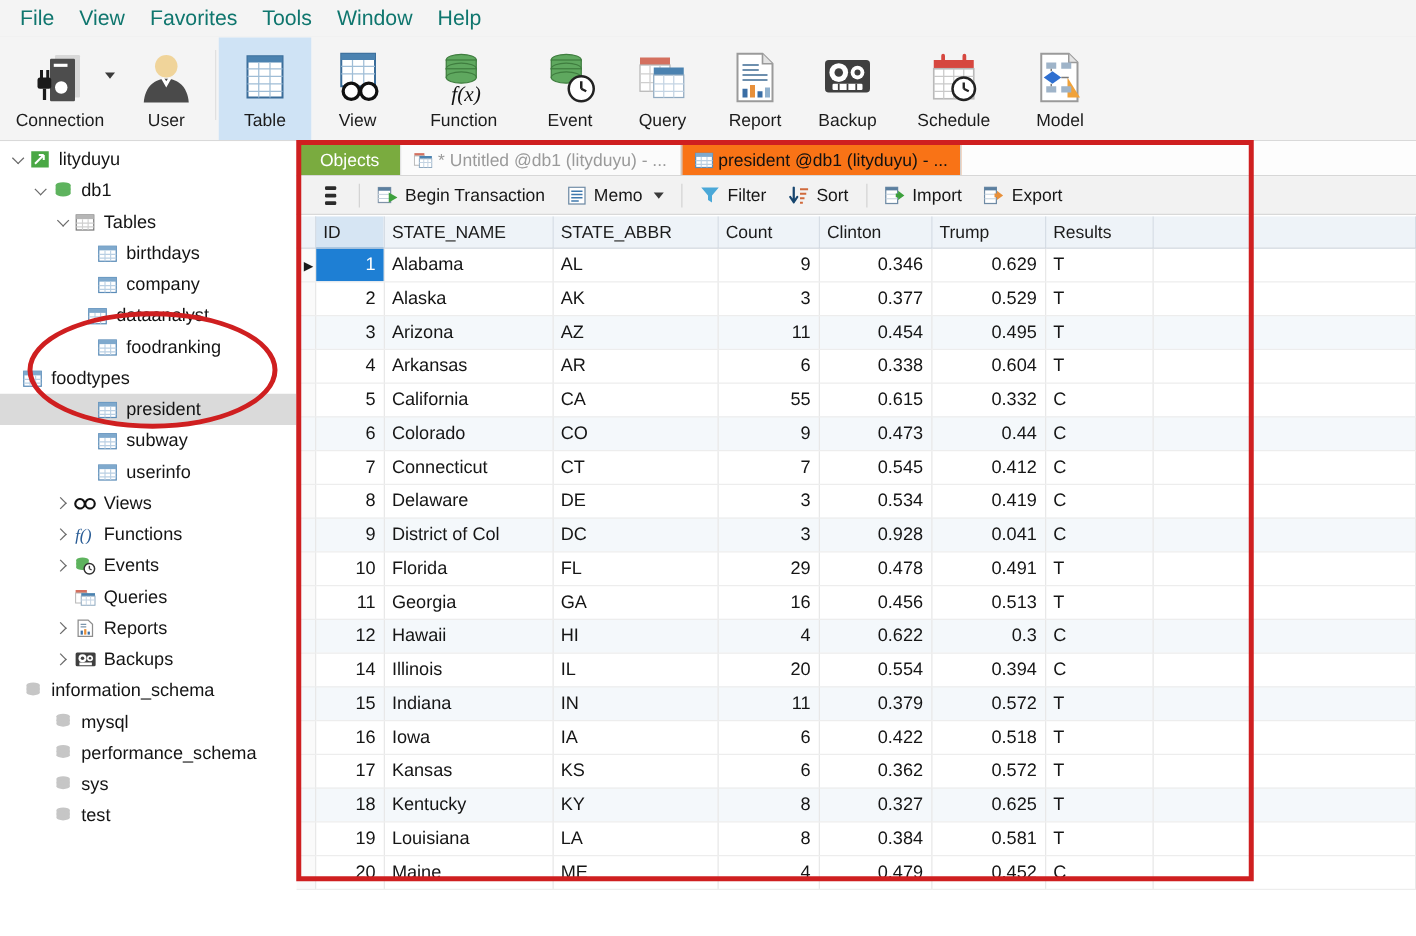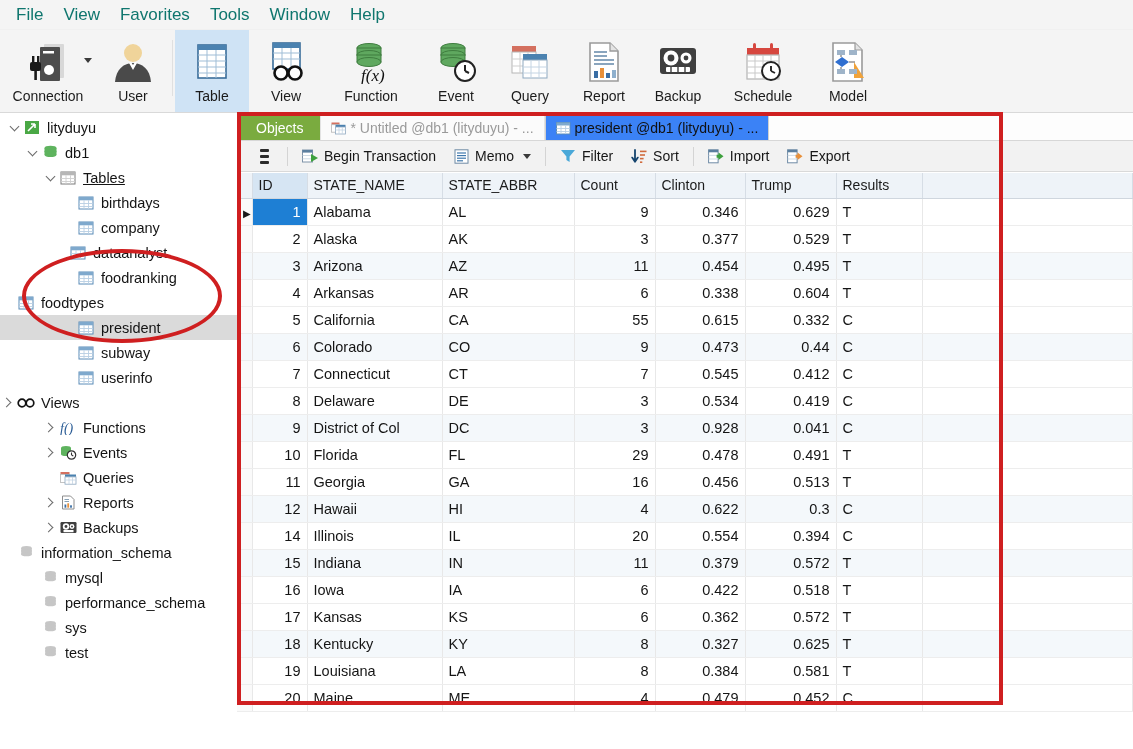--- a/index.html
+++ b/index.html
@@ -91,21 +91,21 @@
 
   #tabstrip { height:28px; display:flex; align-items:flex-end;
       background:#fdfdfd; border-bottom:1px solid #d7d7d7; padding-left:2px; }
   .tab {
     height:26px; display:flex; align-items:center; gap:5px;
     padding:0 10px; font-size:14px; cursor:default; white-space:nowrap;
     border:1px solid transparent; border-bottom:none;
   }
   .tab.objects { background:#7aab3f; color:#fff; font-weight:400; padding:0 16px; height:26px; }
   .tab.inactive { background:#fbfbfb; color:#9a9a9a; border-color:#e3e3e3; }
-  .tab.active { background:#3b82f6; color:#111; border-color:#d0d0d0; }
+  .tab.active { background:#f97316; color:#111; border-color:#d0d0d0; }
   .tabico { width:14px;height:12px;flex:0 0 14px; }
 
   #grid-toolbar {
     height:31px; display:flex; align-items:center;
     background:#f2f2f2; border-bottom:1px solid #d9d9d9;
     padding-left:10px; gap:0;
   }
   .tb-item { display:flex; align-items:center; gap:6px; padding:0 9px; height:31px;
      font-size:14px; color:#161616; cursor:default; white-space:nowrap; }
   .tb-div { width:1px; height:19px; background:#d4d4d4; margin:0 5px; }
@@ -378,21 +378,21 @@
                   <ellipse cx="7.5" cy="3" rx="6" ry="2.3"></ellipse>
                   <rect x="1.5" y="3" width="12" height="3.4"></rect>
                   <ellipse cx="7.5" cy="6.4" rx="6" ry="2.3"></ellipse>
                   <rect x="1.5" y="6.4" width="12" height="3.4"></rect>
                   <ellipse cx="7.5" cy="9.8" rx="6" ry="2.3"></ellipse>
                 </g>
               </svg>
             </span>
             <span class="tlabel">db1</span>
           </div>
-          <div class="tnode" style="padding-left: 42px; text-decoration: underline;">
+          <div class="tnode" style="padding-left: 42px;">
             <span class="tw chev open"></span>
             <span class="tico">
               <svg width="16" height="14" viewBox="0 0 16 14" xmlns="http://www.w3.org/2000/svg">
                 <rect x="1" y="1" width="14" height="12" fill="#fff" stroke="#7c7c7c" stroke-width="1"></rect>
                 <rect x="1" y="1" width="14" height="3.3" fill="#b6b6b6"></rect>
                 <g stroke="#cfcfcf" stroke-width="0.9">
                   <line x1="1" y1="7.5" x2="15" y2="7.5"></line>
                   <line x1="1" y1="10.5" x2="15" y2="10.5"></line>
                   <line x1="6" y1="4.3" x2="6" y2="13"></line>
                   <line x1="10.5" y1="4.3" x2="10.5" y2="13"></line>
@@ -522,21 +522,21 @@
                 <g stroke="#b9cfe3" stroke-width="0.9">
                   <line x1="1" y1="7.5" x2="15" y2="7.5"></line>
                   <line x1="1" y1="10.5" x2="15" y2="10.5"></line>
                   <line x1="6" y1="4.3" x2="6" y2="13"></line>
                   <line x1="10.5" y1="4.3" x2="10.5" y2="13"></line>
                 </g>
               </svg>
             </span>
             <span class="tlabel">userinfo</span>
           </div>
-          <div class="tnode" style="">
+          <div class="tnode" style="padding-left: 42px;">
             <span class="tw chev closed"></span>
             <span class="tico">
               <svg width="18" height="12" viewBox="0 0 18 12" xmlns="http://www.w3.org/2000/svg">
                 <circle cx="5" cy="6" r="3.8" fill="#fff" stroke="#111" stroke-width="1.7"></circle>
                 <circle cx="13" cy="6" r="3.8" fill="#fff" stroke="#111" stroke-width="1.7"></circle>
                 <line x1="8.7" y1="5.2" x2="9.3" y2="5.2" stroke="#111" stroke-width="1.7"></line>
               </svg>
             </span>
             <span class="tlabel">Views</span>
           </div>

